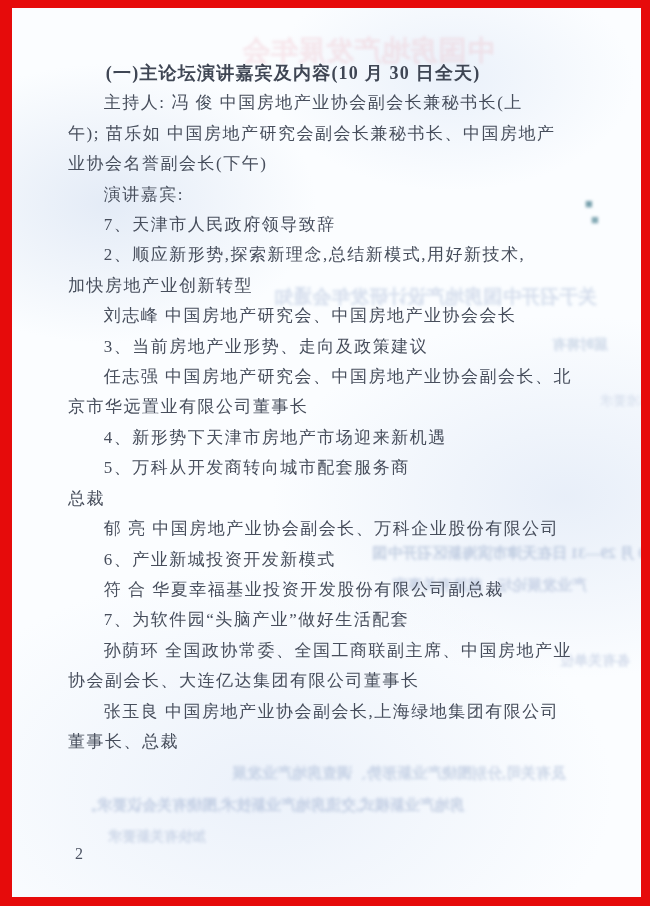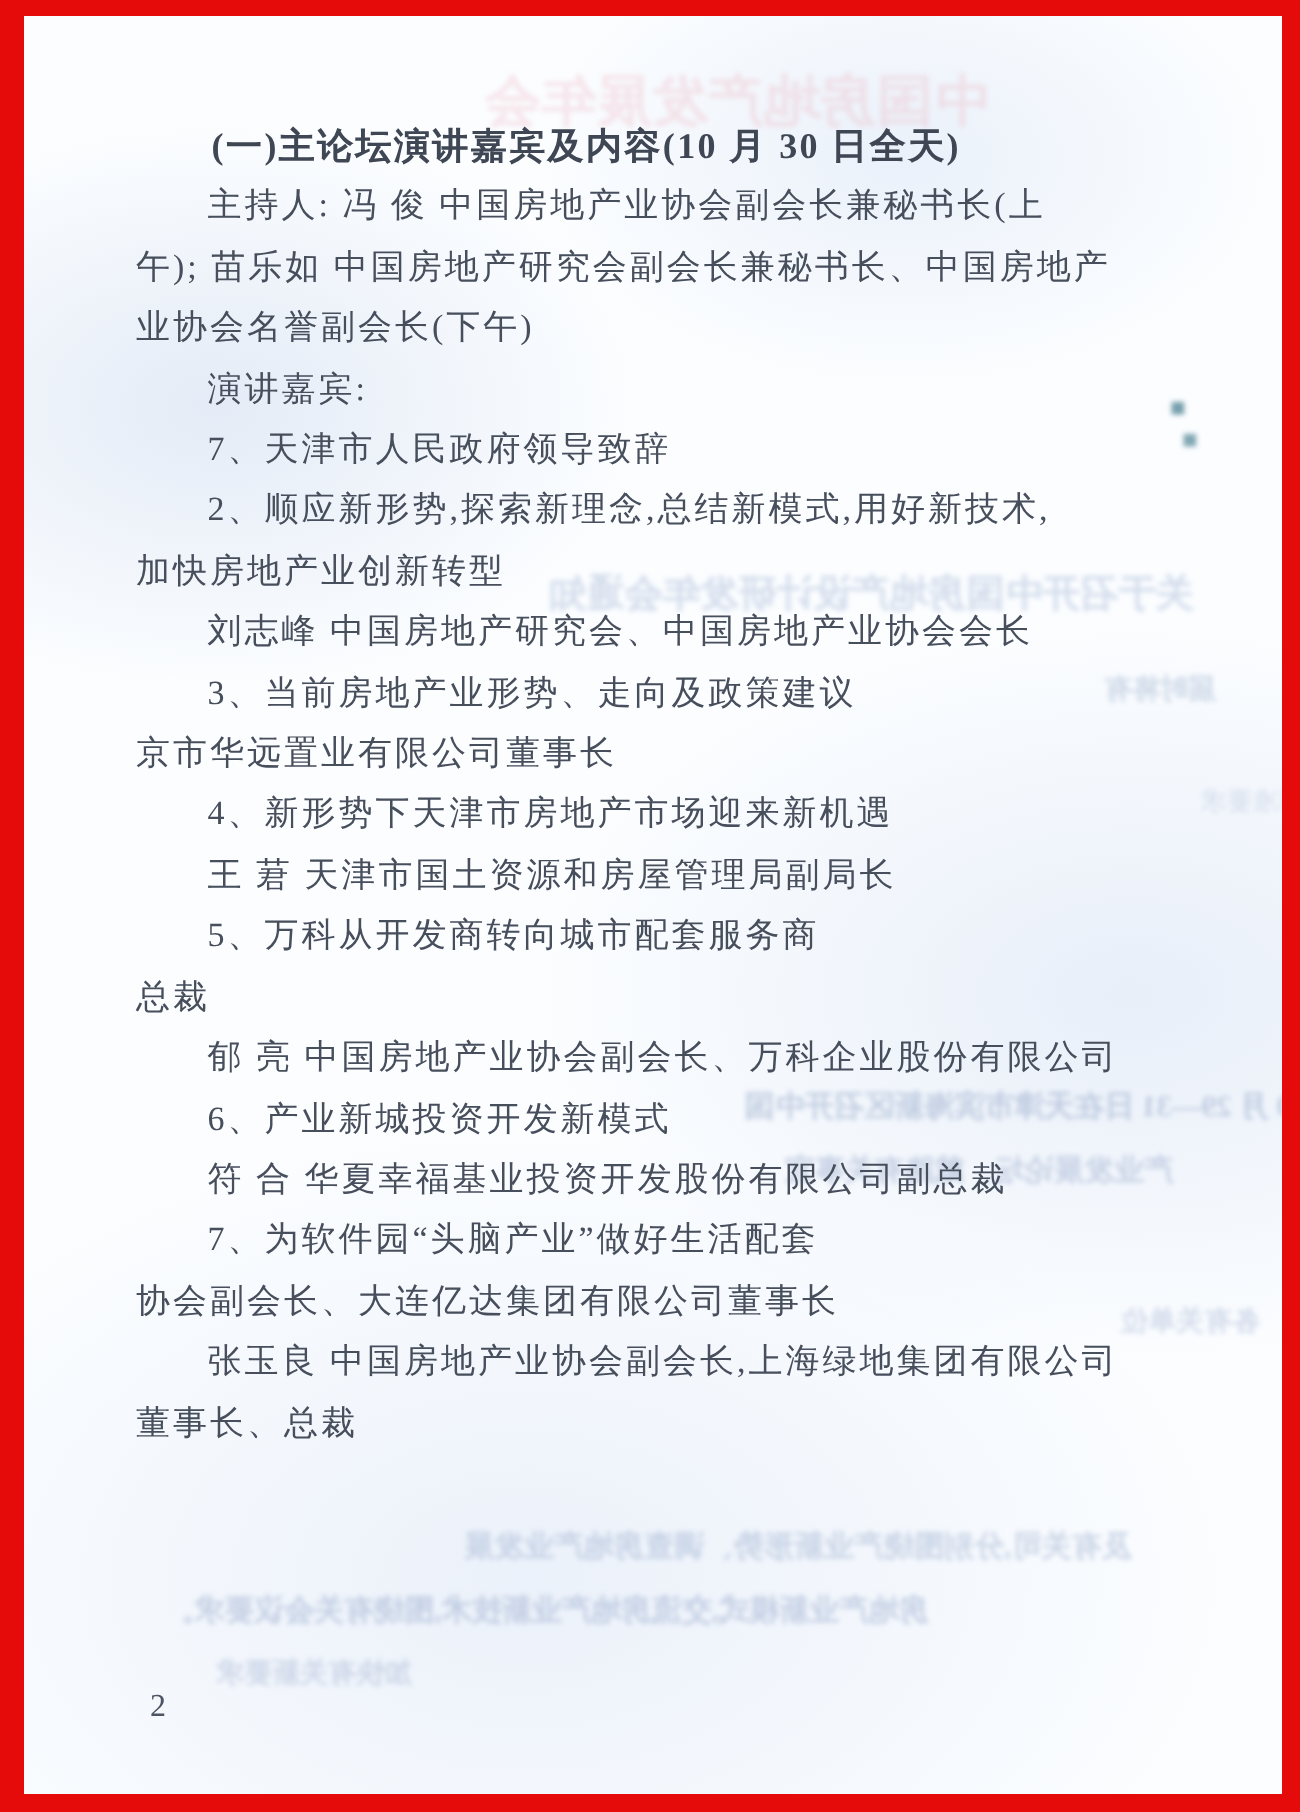--- a/index.html
+++ b/index.html
@@ -75,28 +75,29 @@
         <p class="line heading">(一)主论坛演讲嘉宾及内容(10 月 30 日全天)</p>
         <p class="line para-indent">主持人: 冯 俊 中国房地产业协会副会长兼秘书长(上</p>
         <p class="line para">午); 苗乐如 中国房地产研究会副会长兼秘书长、中国房地产</p>
         <p class="line para">业协会名誉副会长(下午)</p>
         <p class="line para-indent">演讲嘉宾:</p>
         <p class="line para-indent">7、天津市人民政府领导致辞</p>
         <p class="line para-indent">2、顺应新形势,探索新理念,总结新模式,用好新技术,</p>
         <p class="line para">加快房地产业创新转型</p>
         <p class="line para-indent">刘志峰 中国房地产研究会、中国房地产业协会会长</p>
         <p class="line para-indent">3、当前房地产业形势、走向及政策建议</p>
+        <p class="line para-indent">任志强 中国房地产研究会、中国房地产业协会副会长、北</p>
         <p class="line para">京市华远置业有限公司董事长</p>
         <p class="line para-indent">4、新形势下天津市房地产市场迎来新机遇</p>
-        <p class="line para-indent">王 莙 天津市国土资源和房屋管理局副局长</p>
         <p class="line para-indent">5、万科从开发商转向城市配套服务商</p>
         <p class="line para">总裁</p>
         <p class="line para-indent">郁 亮 中国房地产业协会副会长、万科企业股份有限公司</p>
         <p class="line para-indent">6、产业新城投资开发新模式</p>
         <p class="line para-indent">符 合 华夏幸福基业投资开发股份有限公司副总裁</p>
         <p class="line para-indent">7、为软件园“头脑产业”做好生活配套</p>
+        <p class="line para-indent">孙荫环 全国政协常委、全国工商联副主席、中国房地产业</p>
         <p class="line para">协会副会长、大连亿达集团有限公司董事长</p>
         <p class="line para-indent">张玉良 中国房地产业协会副会长,上海绿地集团有限公司</p>
         <p class="line para">董事长、总裁</p>
       </div>
     <div class="page-number">2</div>
   </div>
 </div>
 
 </body></html>

